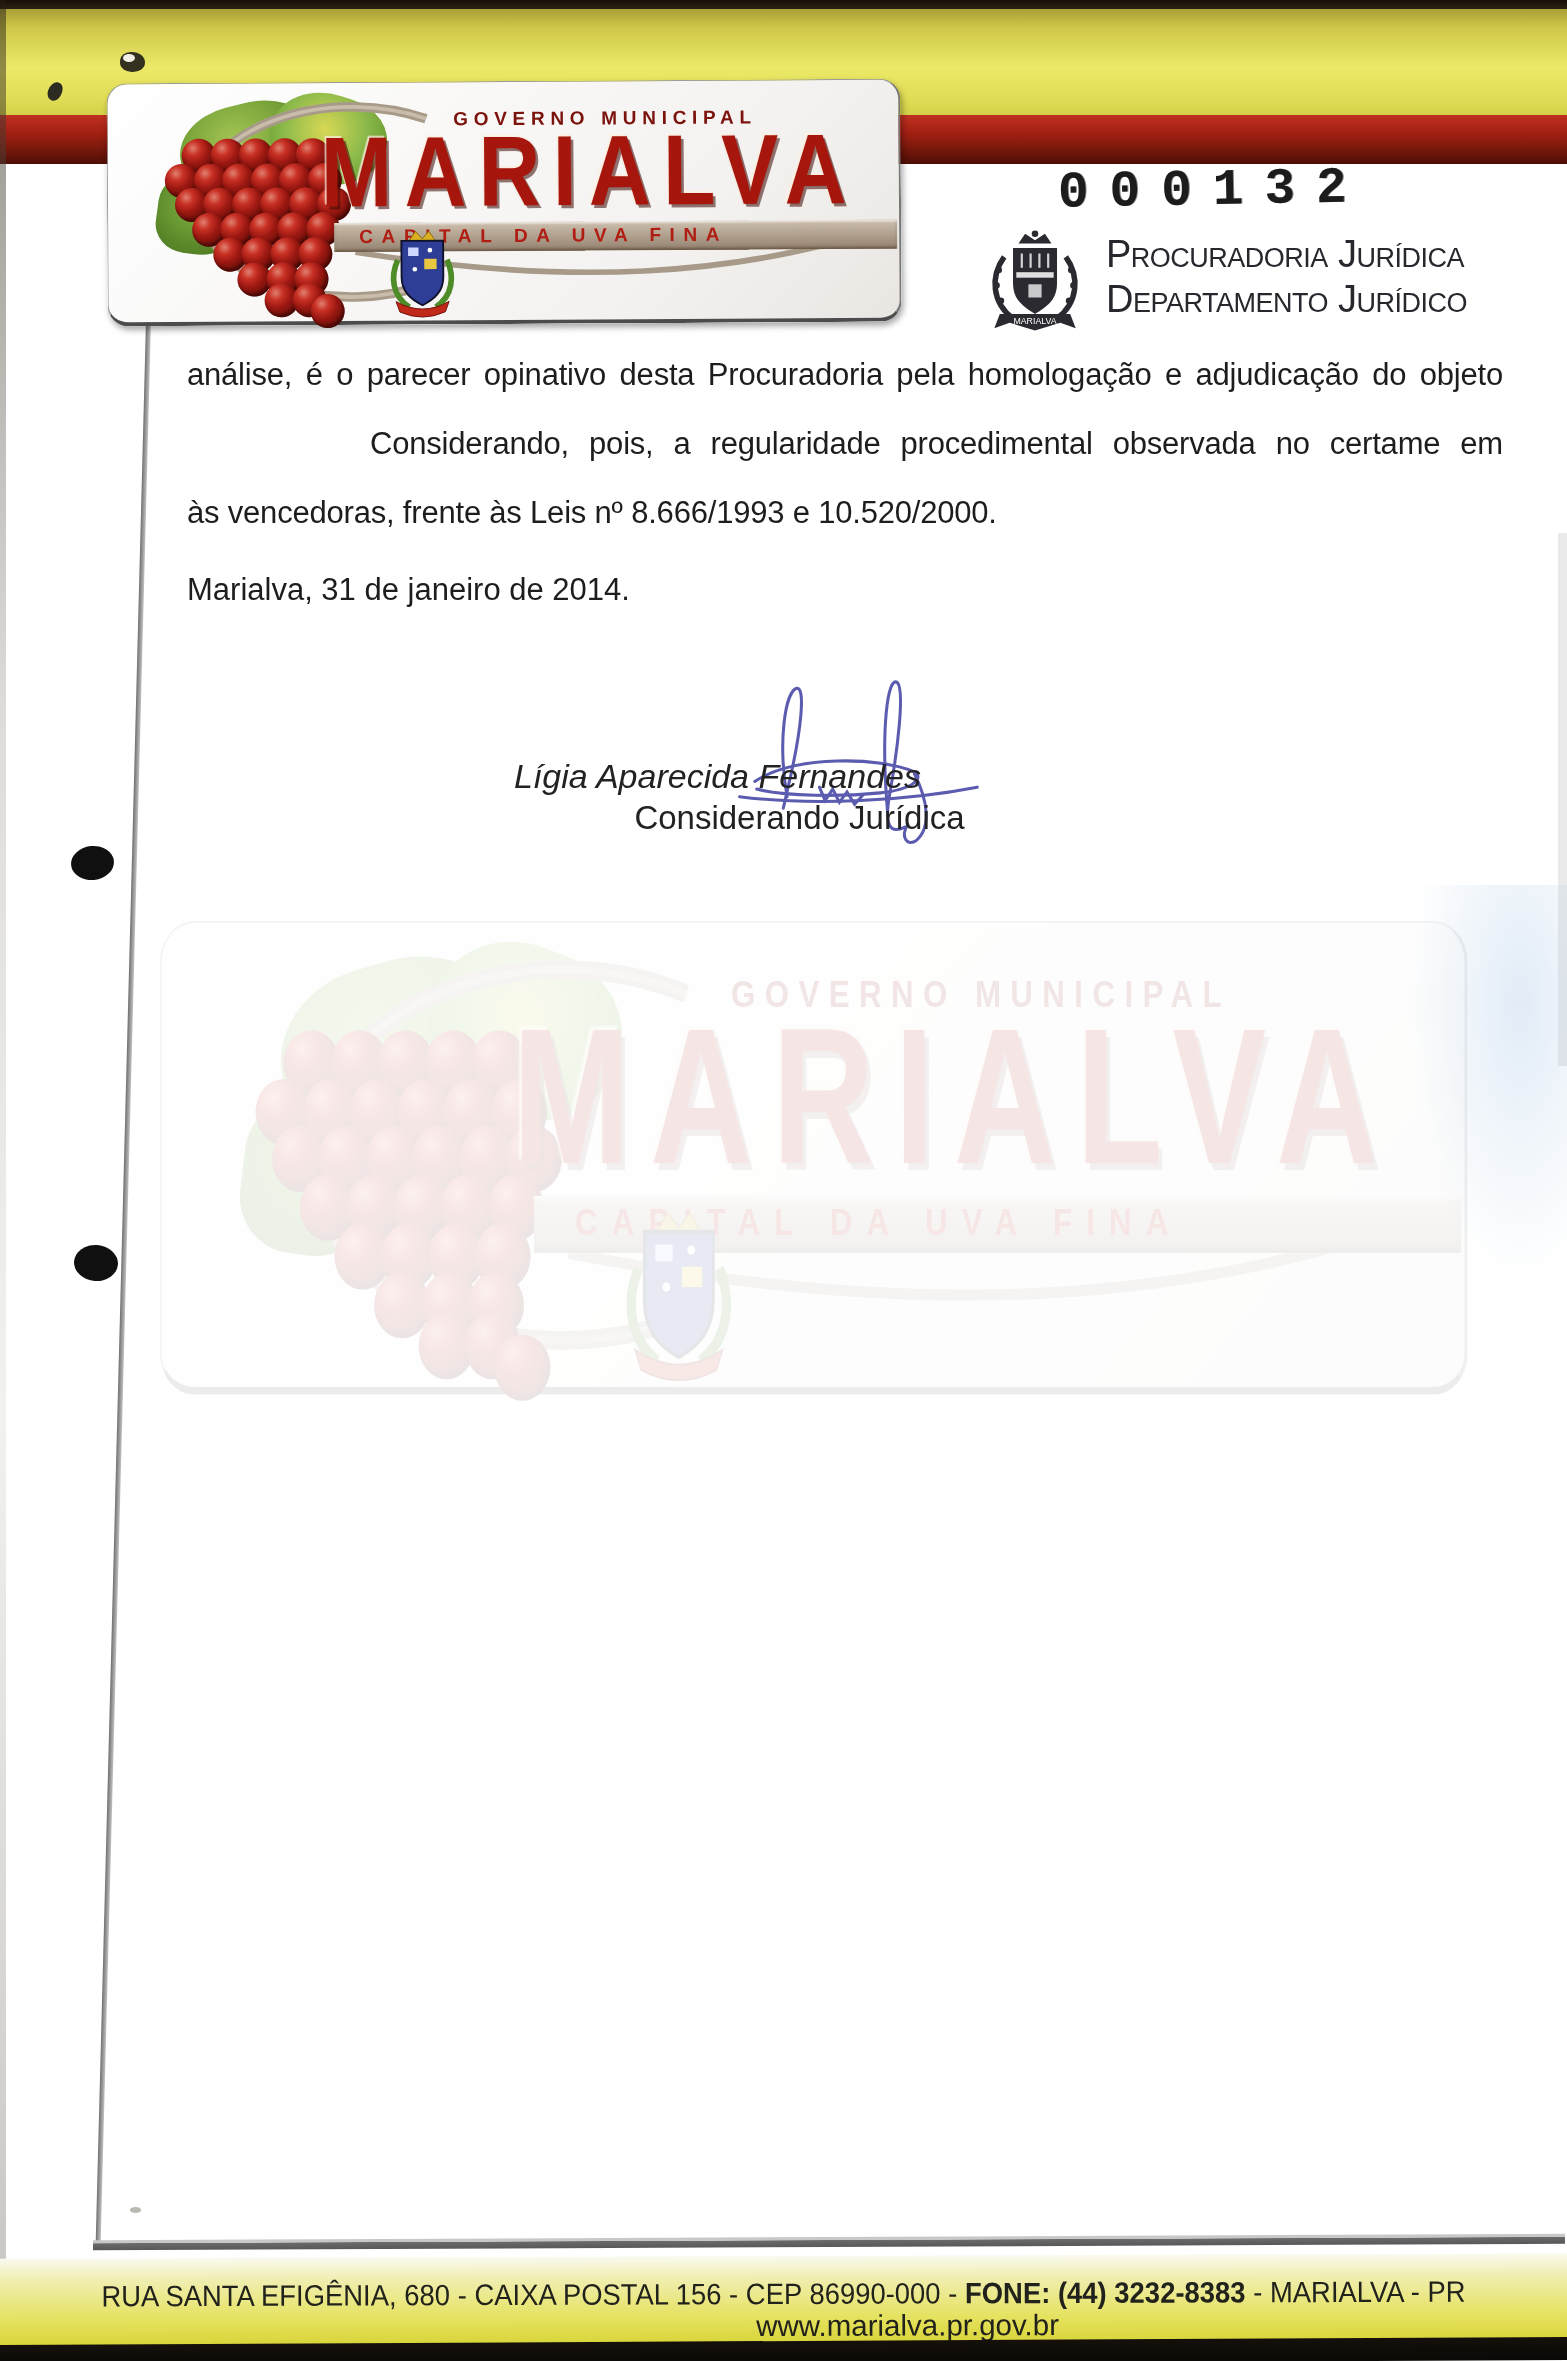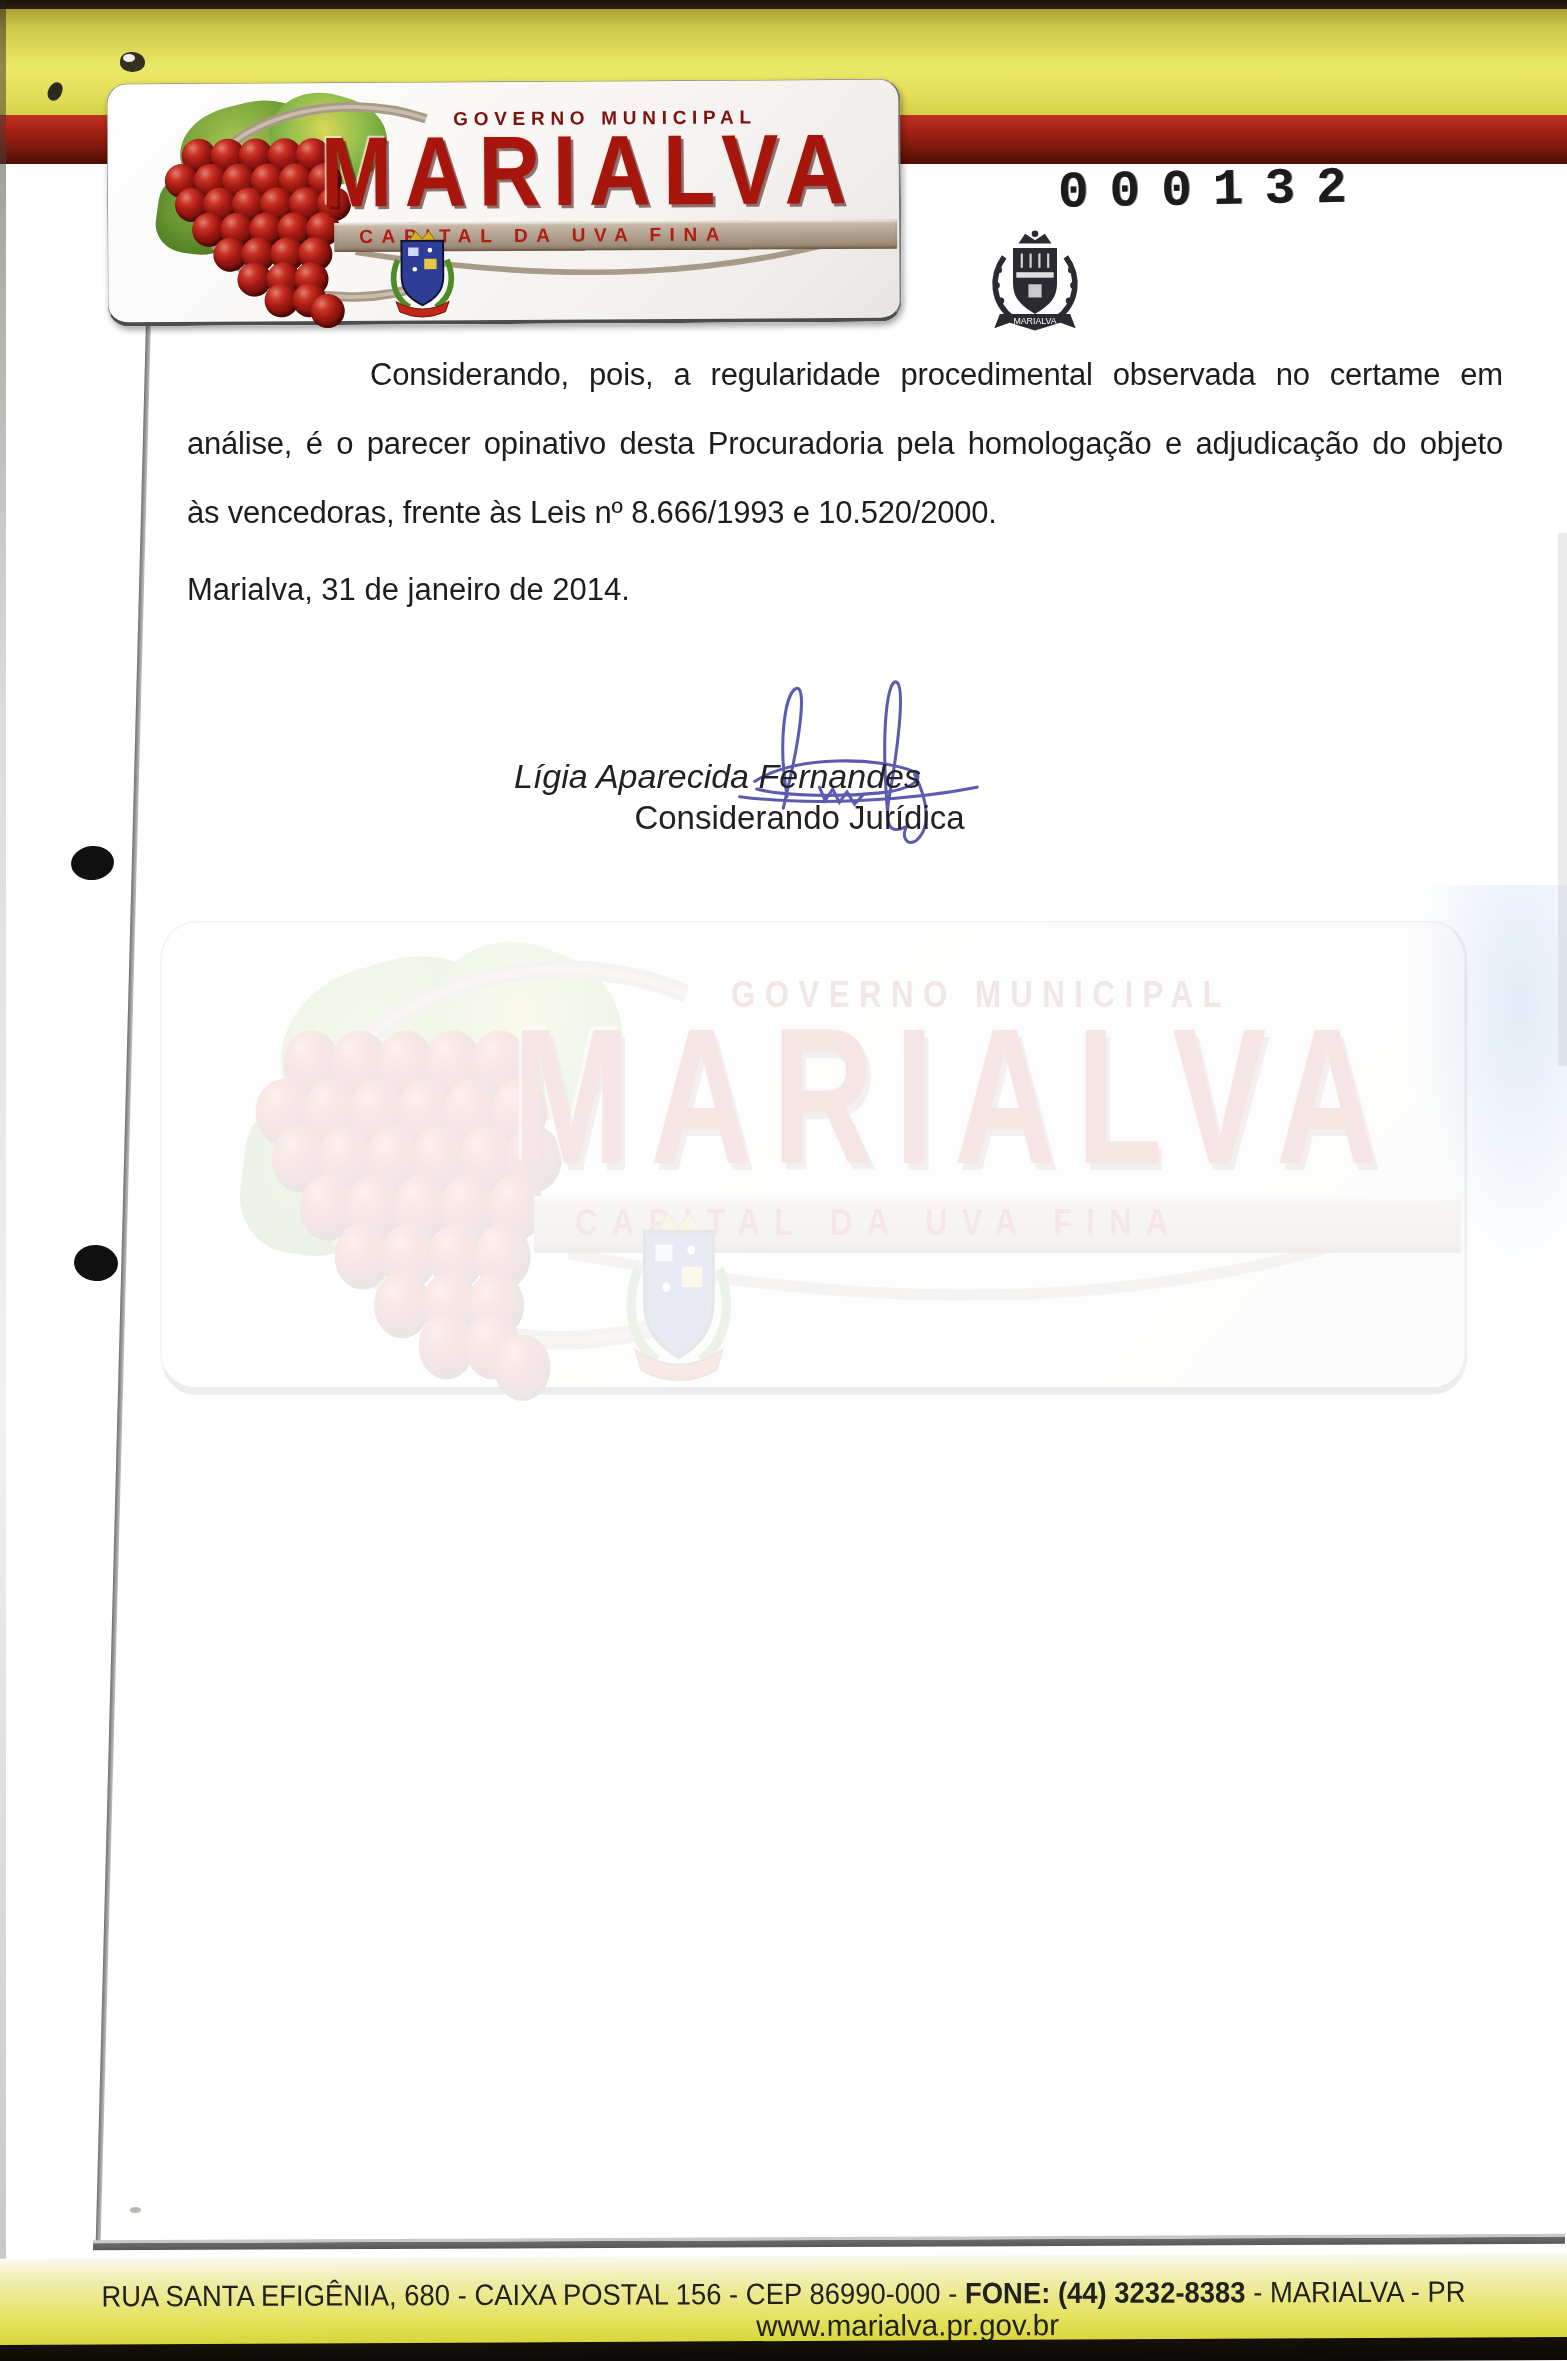--- a/index.html
+++ b/index.html
@@ -253,27 +253,31 @@
     <path d="M30,20 h40 v32 c0,15 -9,21 -20,28 c-11,-7 -20,-13 -20,-28 z" fill="#2a2a30"></path>
     <line x1="38" y1="25" x2="38" y2="38" stroke="#ffffff" stroke-width="2" opacity=".8"></line>
     <line x1="46" y1="25" x2="46" y2="38" stroke="#ffffff" stroke-width="2" opacity=".8"></line>
     <line x1="54" y1="25" x2="54" y2="38" stroke="#ffffff" stroke-width="2" opacity=".8"></line>
     <line x1="62" y1="25" x2="62" y2="38" stroke="#ffffff" stroke-width="2" opacity=".8"></line>
     <rect x="33" y="42" width="34" height="5" fill="#ffffff" opacity=".85"></rect>
     <rect x="44" y="53" width="12" height="12" fill="#ffffff" opacity=".75"></rect>
     <path d="M18,80 L82,80 L87,93 L73,88 L50,95 L27,88 L13,93 Z" fill="#2a2a30"></path>
     <text x="50" y="89" text-anchor="middle" font-size="8" fill="#ffffff" font-family="Liberation Sans, sans-serif">MARIALVA</text>
   </svg>
+  <div class="lh-text">
+    <div>Procuradoria Jurídica</div>
+    <div>Departamento Jurídico</div>
+  </div>
 
   <div class="hole h1"></div>
   <div class="hole h2"></div>
 
   <div class="body-text">
+    <div class="bline just">análise, é o parecer opinativo desta Procuradoria pela homologação e adjudicação do objeto</div>
     <div class="bline just indent">Considerando, pois, a regularidade procedimental observada no certame em</div>
-    <div class="bline just">análise, é o parecer opinativo desta Procuradoria pela homologação e adjudicação do objeto</div>
     <div class="bline">às vencedoras, frente às Leis nº 8.666/1993 e 10.520/2000.</div>
   </div>
   <div class="dateline">Marialva, 31 de janeiro de 2014.</div>
 
   <svg class="sig-ink" viewBox="0 0 310 182">
     <g fill="none" stroke="#5353ac" stroke-width="3.2" stroke-linecap="round" opacity=".95">
       <path d="M62,128 C52,70 60,18 72,14 C82,12 76,60 66,105 C62,122 60,132 58,140"></path>
       <path d="M168,148 C160,55 168,0 178,8 C186,16 178,80 170,125 C164,158 170,168 186,160"></path>
       <path d="M28,112 C70,84 160,86 196,102 C206,108 196,120 160,124 C120,128 60,128 30,120"></path>
       <path d="M96,118 l6,14 l8,-12 l7,14 l8,-11 l8,13 l9,-10"></path>

